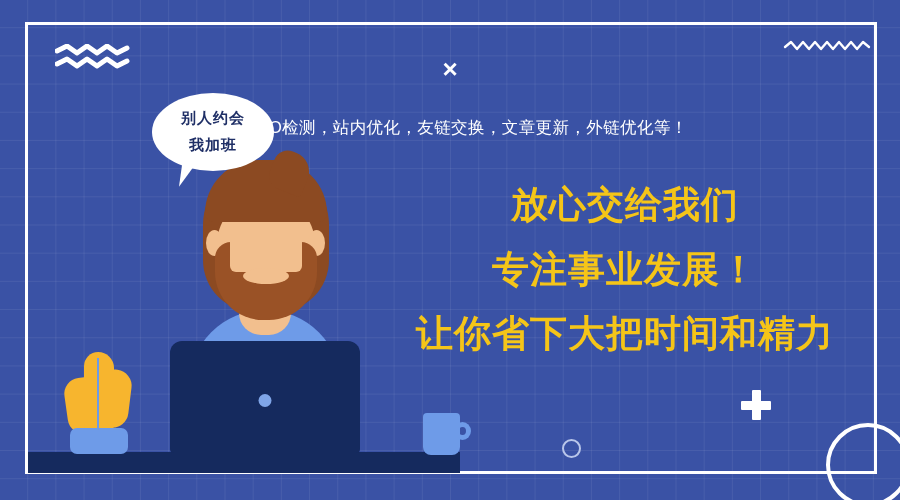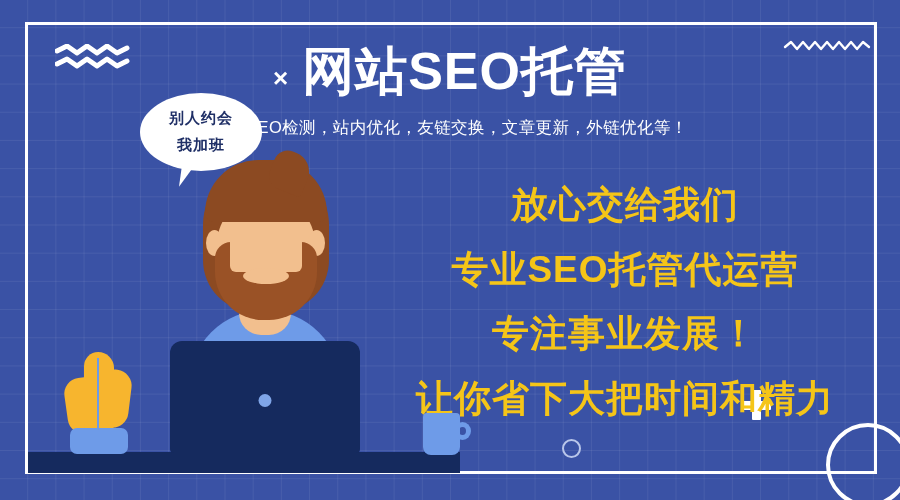--- a/index.html
+++ b/index.html
@@ -210,21 +210,21 @@
     left:96px; top:-8px;
     width:38px; height:40px;
     background:#8c4a22;
     transform:rotate(22deg);
     border-radius:14px 20px 4px 14px;
   }
 
   
   .bubble{
     position:absolute;
-    left:140px; top:93px;
+    left:152px; top:93px;
     width:122px; height:78px;
     background:#ffffff;
     border-radius:50%;
     display:flex; flex-direction:column;
     align-items:center; justify-content:center;
     gap:8px;
   }
   .bubble-line{
     color:#1f2f66;
     font-size:15px;
@@ -313,27 +313,25 @@
   <svg class="wave-right" viewBox="0 0 92 16">
     <path d="M2 9 L8 4 L14 11 L20 4 L26 11 L32 4 L38 11 L44 4 L50 11 L56 4 L62 11 L68 4 L74 11 L80 4 L86 9" fill="none" stroke="#ffffff" stroke-width="2.4" stroke-linecap="round" stroke-linejoin="round"></path>
   </svg>
 
   <div class="corner-circle"></div>
   <div class="plus-mark"></div>
   <div class="small-ring"></div>
 
   <div class="title-row">
     <span class="title-x">×</span>
-    <span class="title-main">网站SEO托管</span>
   </div>
   <div class="subtitle">含：SEO检测，站内优化，友链交换，文章更新，外链优化等！</div>
 
   <div class="slogans">
     <div class="slogan">放心交给我们</div>
-    <div class="slogan">专业SEO托管代运营</div>
     <div class="slogan">专注事业发展！</div>
     <div class="slogan">让你省下大把时间和精力</div>
   </div>
 
   <div class="person">
     <div class="torso"></div>
     <div class="neck"></div>
     <div class="hair-back"></div>
     <div class="face"></div>
     <div class="ear-l"></div>

